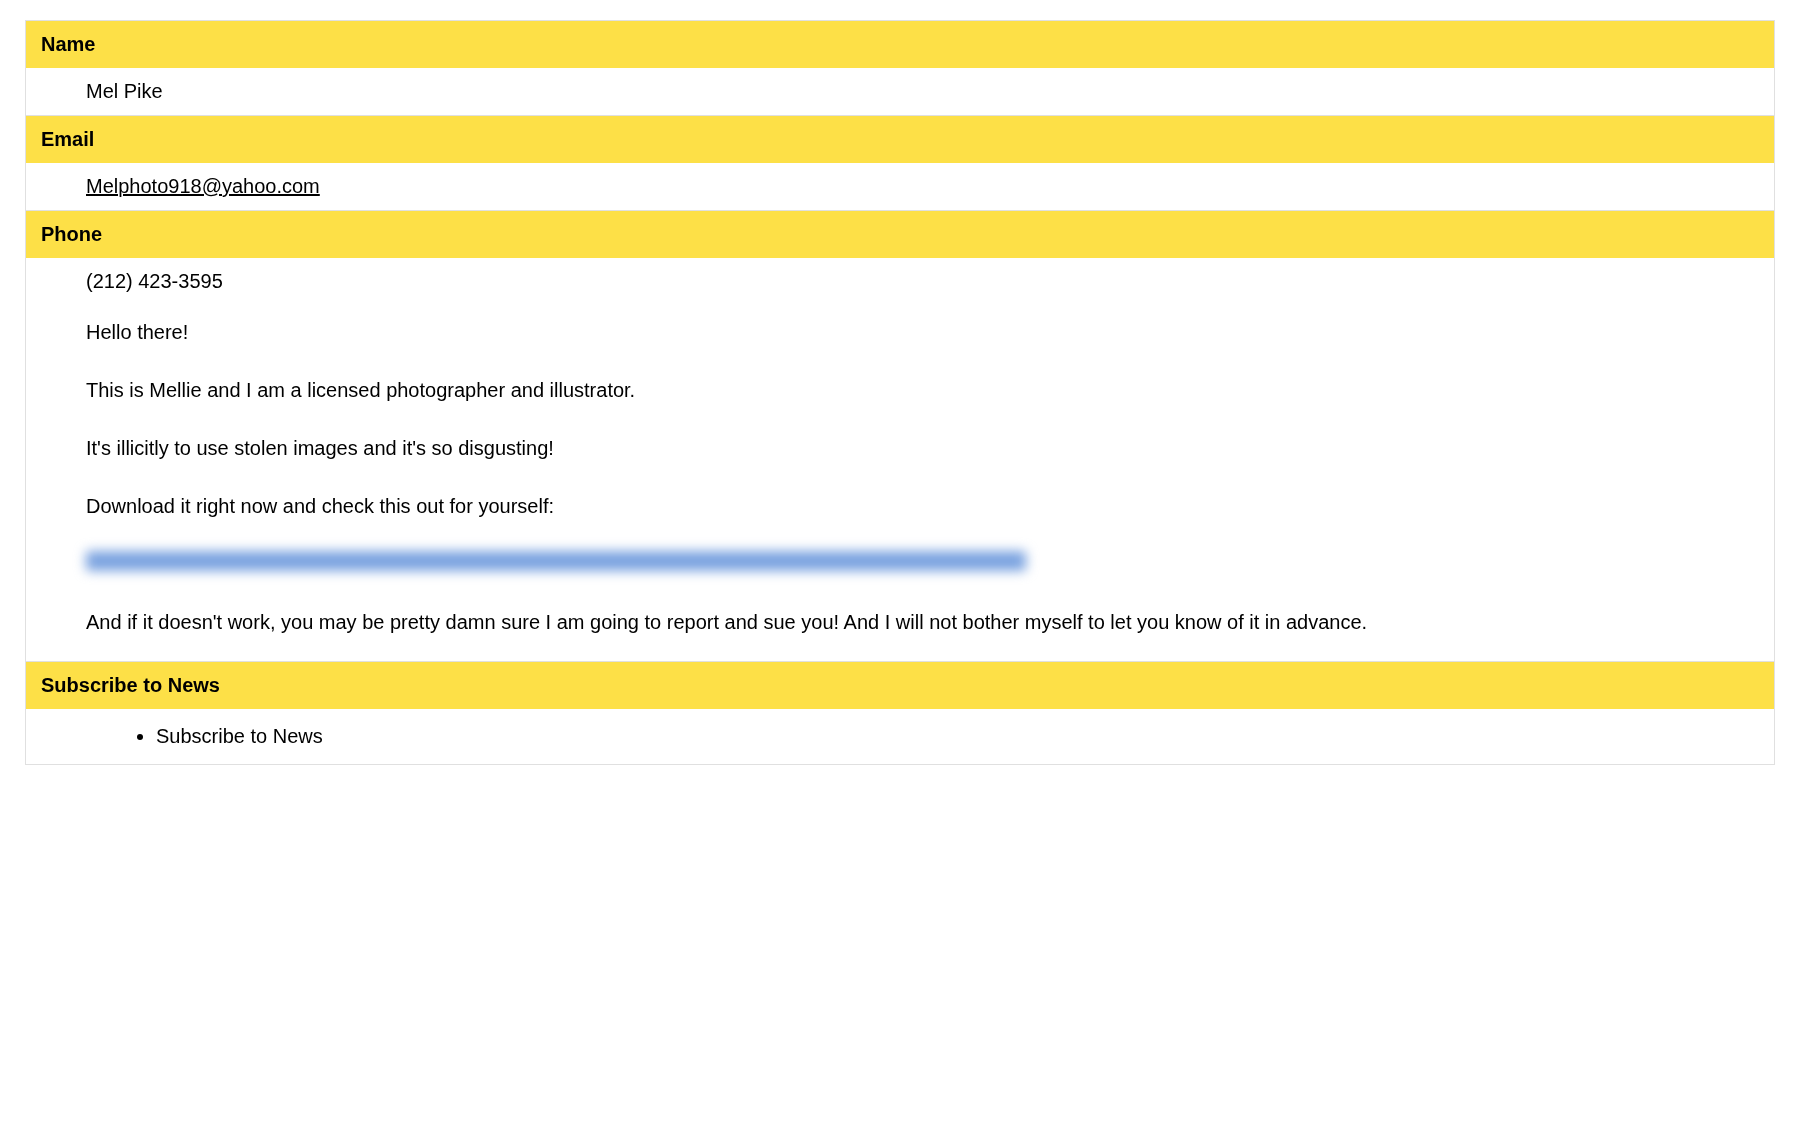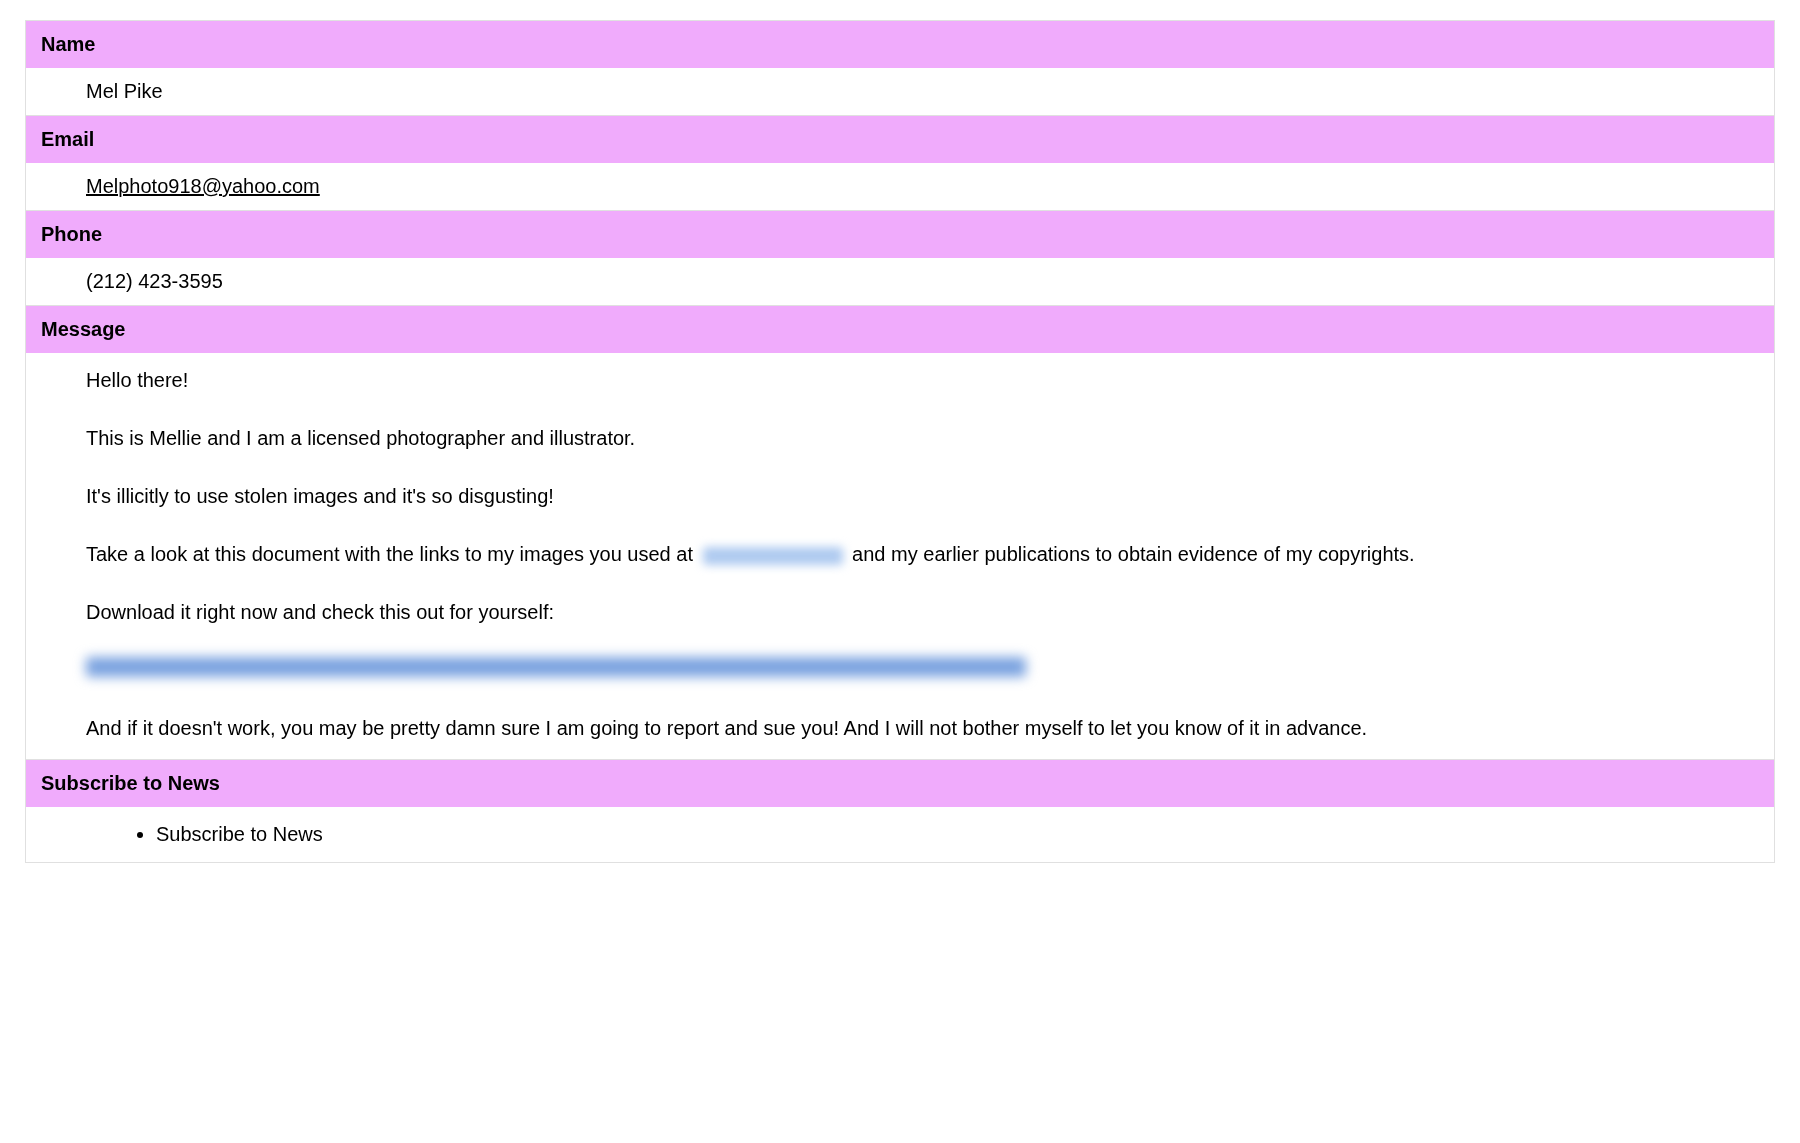--- a/index.html
+++ b/index.html
@@ -11,21 +11,21 @@
       font-family: Arial, Helvetica, sans-serif;
       font-size: 20px;
       background: #ffffff;
       color: #000000;
       padding: 20px 25px;
     }
     .form-container {
       width: 100%;
     }
     .field-header {
-      background-color: #f0abfc;
+      background-color: #fde047;
       padding: 12px 15px;
       font-weight: bold;
       border: 1px solid #e0e0e0;
       border-bottom: none;
     }
     .field-value {
       background-color: #ffffff;
       padding: 12px 30px 12px 60px;
       border: 1px solid #e0e0e0;
       border-top: none;
@@ -38,21 +38,21 @@
       color: #000000;
       text-decoration: underline;
     }
     .message-body {
       line-height: 1.5;
     }
     .message-para {
       margin-bottom: 28px;
     }
     .message-para:last-child {
-      margin-bottom: 4px;
+      margin-bottom: 12px;
     }
     .redacted-inline {
       display: inline-block;
       background: #aecaf0;
       filter: blur(5px);
       border-radius: 3px;
       vertical-align: middle;
       height: 18px;
       width: 140px;
       margin: 0 4px;
@@ -83,30 +83,24 @@
   <div class="field-value">Mel Pike</div>
 
   <div class="field-header">Email</div>
   <div class="field-value">
     <a href="#" class="email-link">Melphoto918@yahoo.com</a>
   </div>
 
   <div class="field-header">Phone</div>
   <div class="field-value">(212) 423-3595</div>
 
-  <div class="field-header">Message</div>
   <div class="field-value message-body">
     <p class="message-para">Hello there!</p>
     <p class="message-para">This is Mellie and I am a licensed photographer and illustrator.</p>
     <p class="message-para">It's illicitly to use stolen images and it's so disgusting!</p>
-    <p class="message-para">
-      <span>Take a look at this document with the links to my images you used at</span>
-      <span class="redacted-inline"></span>
-      <span>and my earlier publications to obtain evidence of my copyrights.</span>
-    </p>
     <p class="message-para">Download it right now and check this out for yourself:</p>
     <p class="message-para">
       <span class="redacted-block"></span>
     </p>
     <p class="message-para">And if it doesn't work, you may be pretty damn sure I am going to report and sue you! And I will not bother myself to let you know of it in advance.</p>
   </div>
 
   <div class="field-header">Subscribe to News</div>
   <div class="field-value">
     <ul class="subscribe-list">

